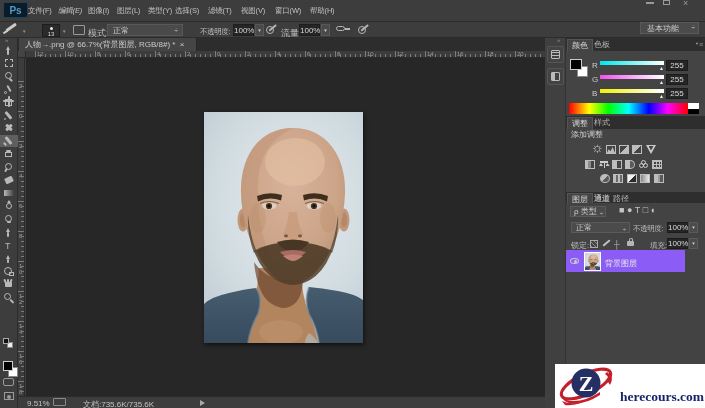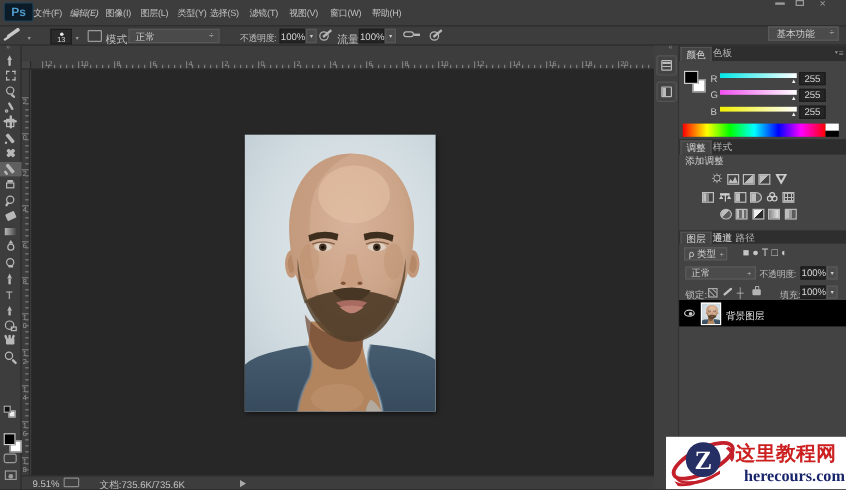--- a/index.html
+++ b/index.html
@@ -41,21 +41,21 @@
 .dockbtn{position:absolute;left:2px;width:17px;height:17px;background:#434343;border:1px solid #555;border-radius:2px;color:#c0c0c0;font-size:9px;text-align:center;line-height:16px;}
 #panels{left:566px;top:38px;width:139px;height:370px;background:#444444;}
 .ptabs{position:absolute;left:0;width:139px;height:13px;background:#2e2e2e;}
 .ptab{position:absolute;top:1px;height:12px;font-size:8px;color:#b5b5b5;line-height:12px;padding:0 4px;}
 .ptab.on{background:#444444;color:#d8d8d8;border:1px solid #555;border-bottom:none;}
 .pmenu{position:absolute;right:2px;top:3px;color:#999;font-size:7px;}
 .vbox{position:absolute;background:#252525;border:1px solid #1c1c1c;color:#d8d8d8;font-size:8px;text-align:center;}
 .drop{position:absolute;background:#4b4b4b;border:1px solid #5a5a5a;color:#ccc;font-size:8px;}
 .aicon{position:absolute;width:11px;height:10px;}
 
-#layerrow{position:absolute;left:0;top:47px;width:139px;height:22px;background:#000000;}
+#layerrow{position:absolute;left:0;top:47px;width:119px;height:22px;background:#8b5cf6;}
 
 #logobox{left:555px;top:364px;width:150px;height:44px;background:#ffffff;}
 #logotxt1{left:58px;top:3px;font-size:16.5px;font-weight:bold;color:#cc2020;letter-spacing:0.3px;white-space:nowrap;}
 #logotxt2{left:65px;top:25px;font-size:13.5px;font-weight:bold;color:#18246b;font-family:"Liberation Serif",serif;white-space:nowrap;}
 </style>
 </head>
 <body>
 <div id="app">
 
 <div id="menubar" class="abs">
@@ -96,20 +96,23 @@
   <div class="abs optbox" style="left:299px;width:21px;line-height:11px;">100%</div>
   <div class="abs optdrop" style="left:321px;width:9px;text-align:center;line-height:11px;font-size:4.5px;">▼</div>
   <div class="abs" style="left:336px;top:3px;width:9px;height:5px;border:1px solid #b5b5b5;border-radius:3px;"></div>
   <div class="abs" style="left:345px;top:5px;width:5px;height:1.5px;background:#b5b5b5;"></div>
   <div class="abs" style="left:358px;top:3px;width:8px;height:8px;border:1px solid #b5b5b5;border-radius:50%;"></div>
   <div class="abs" style="left:360px;top:4px;width:9px;height:1.5px;background:#b5b5b5;transform:rotate(-40deg);"></div>
 </div>
 
 <div class="abs" style="left:640px;top:22px;width:59px;height:12px;background:#4b4b4b;border:1px solid #5a5a5a;color:#ccc;font-size:8px;"><span style="margin-left:6px;line-height:11px;display:inline-block;">基本功能</span><span style="position:absolute;right:3px;top:1px;font-size:7px;">÷</span></div>
 
+<div id="tabbar" class="abs">
+  <div id="doctab" class="abs">人物→.png @ 66.7%(背景图层, RGB/8#) * &nbsp;×</div>
+</div>
 
 <div id="hruler" class="abs">
       <div class="htick2" style="left:17px;"></div>
       <div class="rnum" style="left:19px;top:0px;">12</div>
       <div class="htick" style="left:22px;"></div>
       <div class="htick" style="left:27px;"></div>
       <div class="htick" style="left:32px;"></div>
       <div class="htick" style="left:37px;"></div>
       <div class="htick" style="left:42px;"></div>
       <div class="htick2" style="left:47px;"></div>
@@ -632,17 +635,16 @@
 
 <div id="logobox" class="abs">
   <svg class="abs" style="left:0;top:0;" width="66" height="44" viewBox="0 0 66 44">
     <ellipse cx="31" cy="20" rx="27" ry="10" fill="none" stroke="#c3202b" stroke-width="3.2" transform="rotate(-26 31 20)"></ellipse>
     <circle cx="31" cy="19" r="14.5" fill="#252f63"></circle>
     <text x="31" y="26.5" text-anchor="middle" font-family="Liberation Serif,serif" font-weight="bold" font-size="22" fill="#ffffff">Z</text>
     <path d="M52,8 Q60,13 55,21 L53,18 Q55,13 50,10 Z" fill="#c3202b"></path>
     <path d="M7,37 Q15,41 28,38 Q18,42 10,41 Z" fill="#c3202b"></path>
     <path d="M45,28 Q30,38 16,37 Q8,36 7,31 Q7,37 14,39 Q28,42 45,31 Z" fill="#c3202b"></path>
   </svg>
-  <div id="logotxt1" class="abs">这里教程网</div>
   <div id="logotxt2" class="abs">herecours.com</div>
 </div>
 
 </div>
 
 </body></html>

